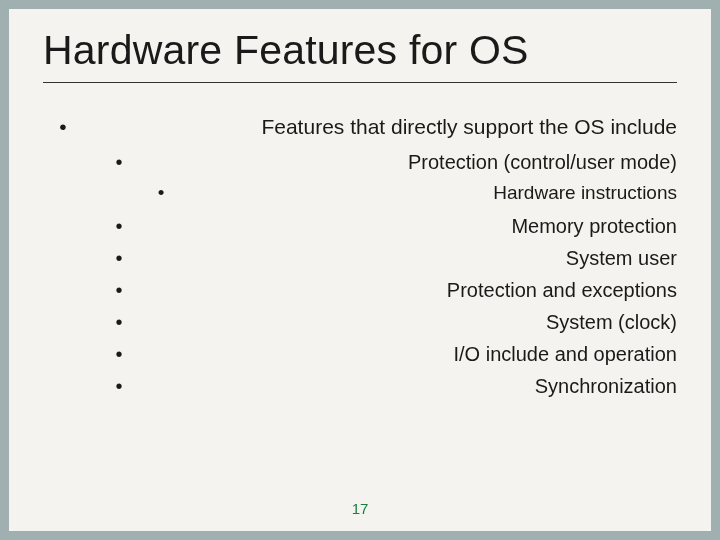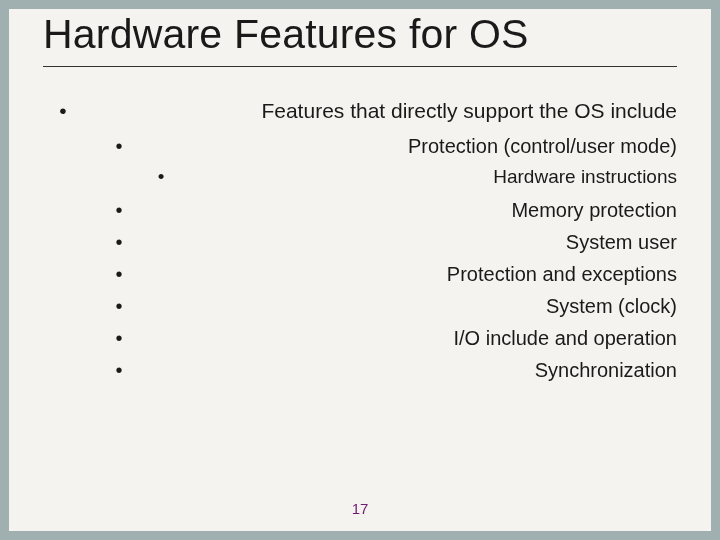--- a/index.html
+++ b/index.html
@@ -8,21 +8,21 @@
     background: #a0afaf;
     font-family: Arial, Helvetica, sans-serif;
     color: #1a1a1a;
     padding: 9px;
   }
   .slide {
     width: 100%;
     height: 100%;
     background: #f5f3ef;
     position: relative;
-    padding: 2px 34px 0 34px;
+    padding: 18px 34px 0 34px;
   }
   .title {
     font-size: 41px;
     font-weight: 400;
     letter-spacing: 0.2px;
     margin-bottom: 6px;
   }
   .divider {
     border: none;
     border-top: 1px solid #333;
@@ -40,21 +40,21 @@
   .lvl2 .b { width: 36px; text-align: center; }
   .b { flex-shrink: 0; }
   .t { flex: 1; text-align: right; }
   .pagenum {
     position: absolute;
     bottom: 14px;
     left: 0;
     right: 0;
     text-align: center;
     font-size: 15px;
-    color: #701a75;
+    color: #15803d;
   }
 </style>
 </head>
 <body>
 
 <div class="slide">
 
   <h1 class="title">Hardware Features for OS</h1>
   <hr class="divider">
 

